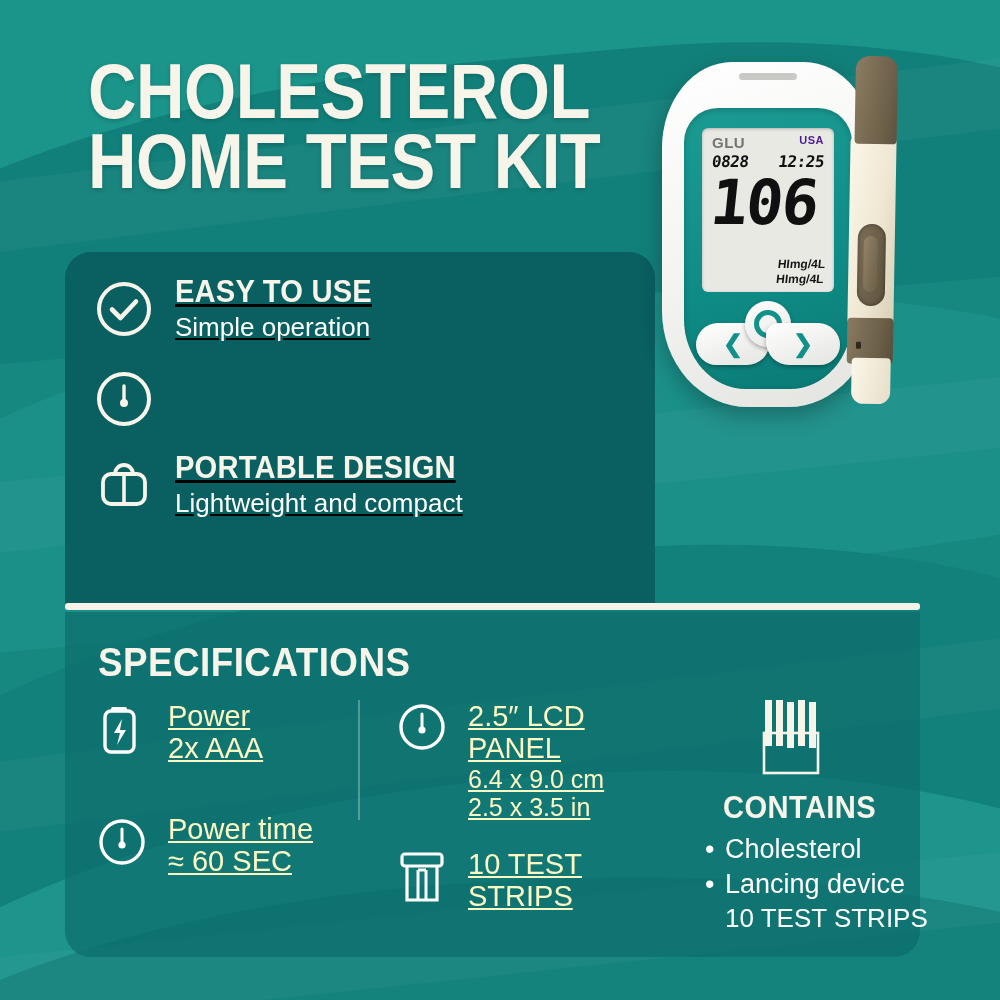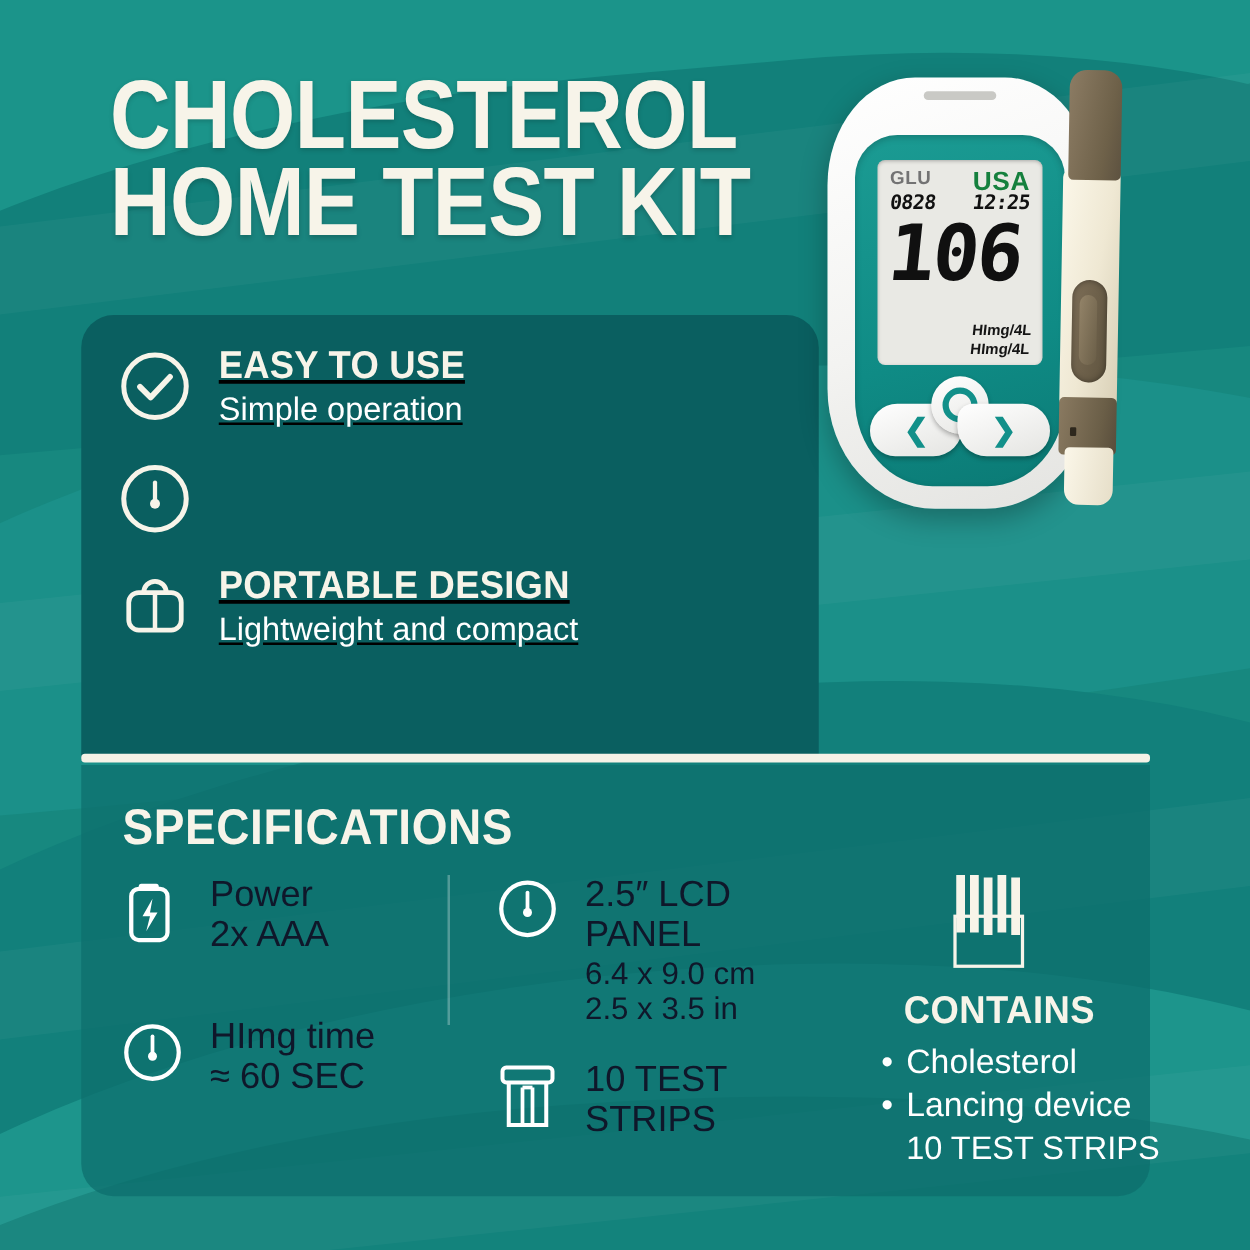--- a/index.html
+++ b/index.html
@@ -69,21 +69,21 @@
   }
   .vdivider{position:absolute;left:358px;top:700px;width:2px;height:120px;
             background:rgba(255,255,255,0.28);}
 
   .spec-col{position:absolute;}
   .col-a{left:98px;top:700px;width:270px;}
   .col-b{left:398px;top:700px;width:260px;}
 
   .spec-row{display:flex;align-items:flex-start;margin-bottom:26px;}
   .spec-row .sicon{width:50px;height:54px;flex:0 0 50px;margin-top:2px;}
-  .spec-row .stext{margin-left:20px;color:#0f172a;}
+  .spec-row .stext{margin-left:20px;color:#fef9c3;text-decoration:underline;}
   .s-line{font-size:29px;line-height:1.12;white-space:nowrap;}
   .s-small{font-size:25px;line-height:1.14;white-space:nowrap;}
 
   .contains-icon{position:absolute;left:762px;top:700px;width:64px;height:74px;}
   .contains-title{position:absolute;left:723px;top:790px;color:#f7f4e9;
       font-weight:bold;font-size:31px;letter-spacing:0.4px;
       transform:scaleX(0.94);transform-origin:left top;}
   .contains-list{position:absolute;left:705px;top:832px;color:#ffffff;}
   .cl-item{font-size:27px;line-height:1.30;white-space:nowrap;}
   .cl-item .bullet{display:inline-block;width:20px;}
@@ -97,21 +97,21 @@
   .meter-slot{position:absolute;left:50%;top:11px;width:58px;height:7px;margin-left:-29px;
      background:#c9c9c5;border-radius:4px;}
   .meter-face{position:absolute;left:22px;top:46px;right:22px;bottom:18px;
      background:linear-gradient(165deg,#1b9b93 0%,#0f8b85 60%,#0b7a75 100%);
      border-radius:34px 34px 62px 62px/34px 34px 70px 70px;
      box-shadow:inset 0 2px 6px rgba(0,0,0,0.2);}
   .lcd{position:absolute;left:18px;top:20px;right:18px;height:164px;
      background:#e9e9e4;border-radius:6px;box-shadow:inset 0 1px 3px rgba(0,0,0,0.25);}
   .lcd-top{position:absolute;left:10px;right:10px;top:6px;display:flex;justify-content:space-between;}
   .lcd-glu{font-size:15px;font-weight:bold;color:#737373;letter-spacing:0.5px;}
-  .lcd-usa{font-size:21px;font-weight:bold;color:#15803d;letter-spacing:0.5px;}
+  .lcd-usa{font-size:11px;font-weight:bold;color:#4c1d95;letter-spacing:0.5px;}
   .lcd-row2{position:absolute;left:10px;right:10px;top:24px;display:flex;justify-content:space-between;
      font-family:"DejaVu Sans Mono", monospace;font-size:16px;color:#111;letter-spacing:-0.5px;
      transform:skewX(-7deg);font-weight:bold;}
   .lcd-main{position:absolute;left:0;right:8px;top:44px;text-align:center;
      font-family:"DejaVu Sans Mono", monospace;font-weight:bold;font-size:62px;
      color:#101010;letter-spacing:-2px;transform:skewX(-6deg);line-height:1;}
   .lcd-units{position:absolute;right:10px;bottom:5px;text-align:right;
      font-size:12px;font-weight:bold;color:#151515;line-height:1.25;
      transform:skewX(-6deg);}
   .btn-c{position:absolute;left:50%;margin-left:-23px;bottom:42px;width:46px;height:46px;
@@ -235,21 +235,21 @@
 
     <div class="spec-row" style="margin-top:48px;">
       <div class="sicon">
         <svg viewBox="0 0 50 54" width="50" height="54">
           <circle cx="24" cy="27" r="21" fill="none" stroke="#ffffff" stroke-width="3.4"></circle>
           <path d="M24 14 L24 28" stroke="#ffffff" stroke-width="3" stroke-linecap="round"></path>
           <circle cx="24" cy="30" r="3.6" fill="#ffffff"></circle>
         </svg>
       </div>
       <div class="stext">
-        <div class="s-line">HImg time</div>
+        <div class="s-line">Power time</div>
         <div class="s-line">≈ 60 SEC</div>
       </div>
     </div>
 
   </div>
 
   <div class="spec-col col-b">
 
     <div class="spec-row">
       <div class="sicon">

